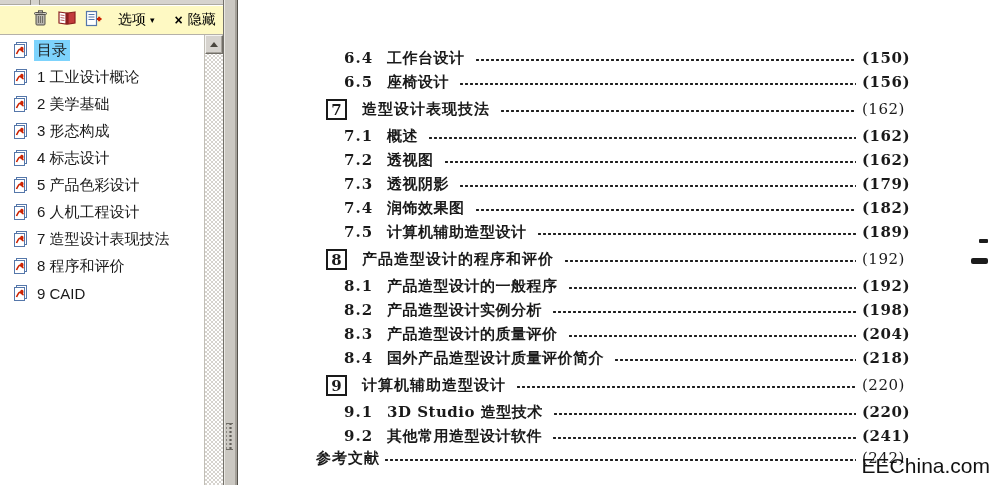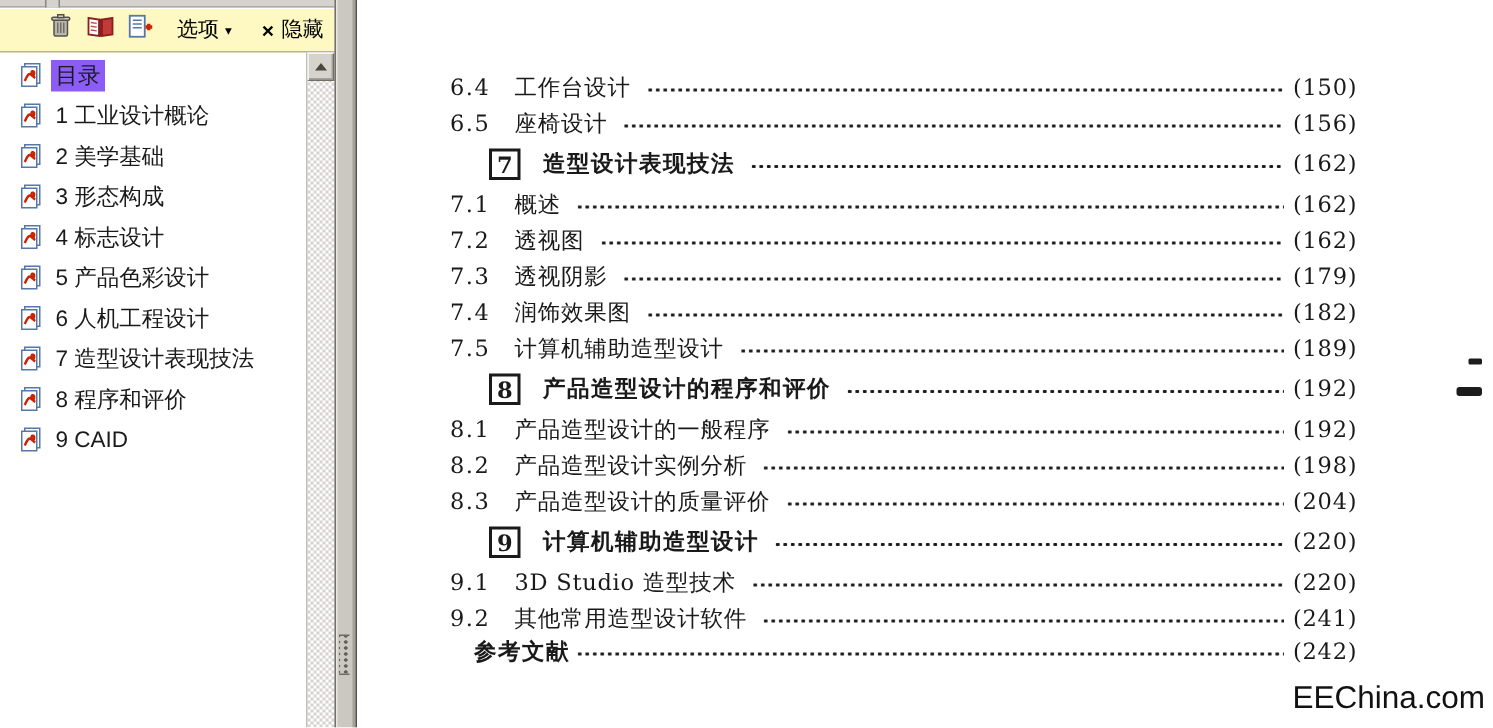--- a/index.html
+++ b/index.html
@@ -51,21 +51,21 @@
   .bm-item {
     display:flex; align-items:center;
     height:20px; margin-bottom:7px; padding-left:13px;
     font-size:15px;
     font-family:"Liberation Sans", sans-serif;
     cursor:default;
     white-space:nowrap;
   }
   .bm-icon { width:17px; height:18px; margin-right:4px; flex:none; }
   .bm-label { padding:1px 3px; }
-  .bm-label.selected { background:#8b5cf6; }
+  .bm-label.selected { background:#7dd3fc; }
 
   
   .scrollbar {
     position:absolute; left:204px; top:35px; width:19px; height:450px;
     background-image:conic-gradient(#ffffff 25%, #d6d3ce 0 50%, #ffffff 0 75%, #d6d3ce 0);
     background-size:4px 4px;
     border-left:1px solid #c1beb6;
   }
   .sb-up {
     width:18px; height:19px; background:#d6d3ce;
@@ -99,21 +99,21 @@
   .main {
     position:absolute; left:238px; top:0; width:757px; height:485px;
     background:#ffffff;
     font-family:"DejaVu Serif", serif;
     padding-top:46px; padding-right:75px;
   }
   .toc-row {
     display:flex; align-items:center; height:24px;
     font-size:15px; white-space:nowrap;
   }
-  .toc-row.sub     { padding-left:62px; }
+  .toc-row.sub     { padding-left:106px;font-weight:bold; }
   .toc-row.chapter { padding-left:88px; margin-top:3px; margin-bottom:3px; }
   .toc-row.ref     { padding-left:78px; margin-top:-2px; }
   .toc-num { flex:none; }
   .sub .toc-num { width:30px; margin-right:13px; letter-spacing:1px; }
   .chapter .toc-num {
     width:21px; height:21px; line-height:19px; text-align:center;
     border:2px solid #1a1a1a; font-weight:bold; margin-right:15px;
   }
   .toc-title { flex:none; letter-spacing:0.5px; }
   .chapter .toc-title, .ref .toc-title { font-weight:bold; letter-spacing:1px; }
@@ -339,20 +339,26 @@
     <span class="toc-title">产品造型设计实例分析</span>
     <span class="leader"></span>
     <span class="toc-page">(198)</span>
   </div>
   <div class="toc-row sub">
     <span class="toc-num">8.3</span>
     <span class="toc-title">产品造型设计的质量评价</span>
     <span class="leader"></span>
     <span class="toc-page">(204)</span>
   </div>
+  <div class="toc-row sub">
+    <span class="toc-num">8.4</span>
+    <span class="toc-title">国外产品造型设计质量评价简介</span>
+    <span class="leader"></span>
+    <span class="toc-page">(218)</span>
+  </div>
   <div class="toc-row chapter">
     <span class="toc-num">9</span>
     <span class="toc-title">计算机辅助造型设计</span>
     <span class="leader"></span>
     <span class="toc-page">(220)</span>
   </div>
   <div class="toc-row sub">
     <span class="toc-num">9.1</span>
     <span class="toc-title">3D Studio 造型技术</span>
     <span class="leader"></span>

